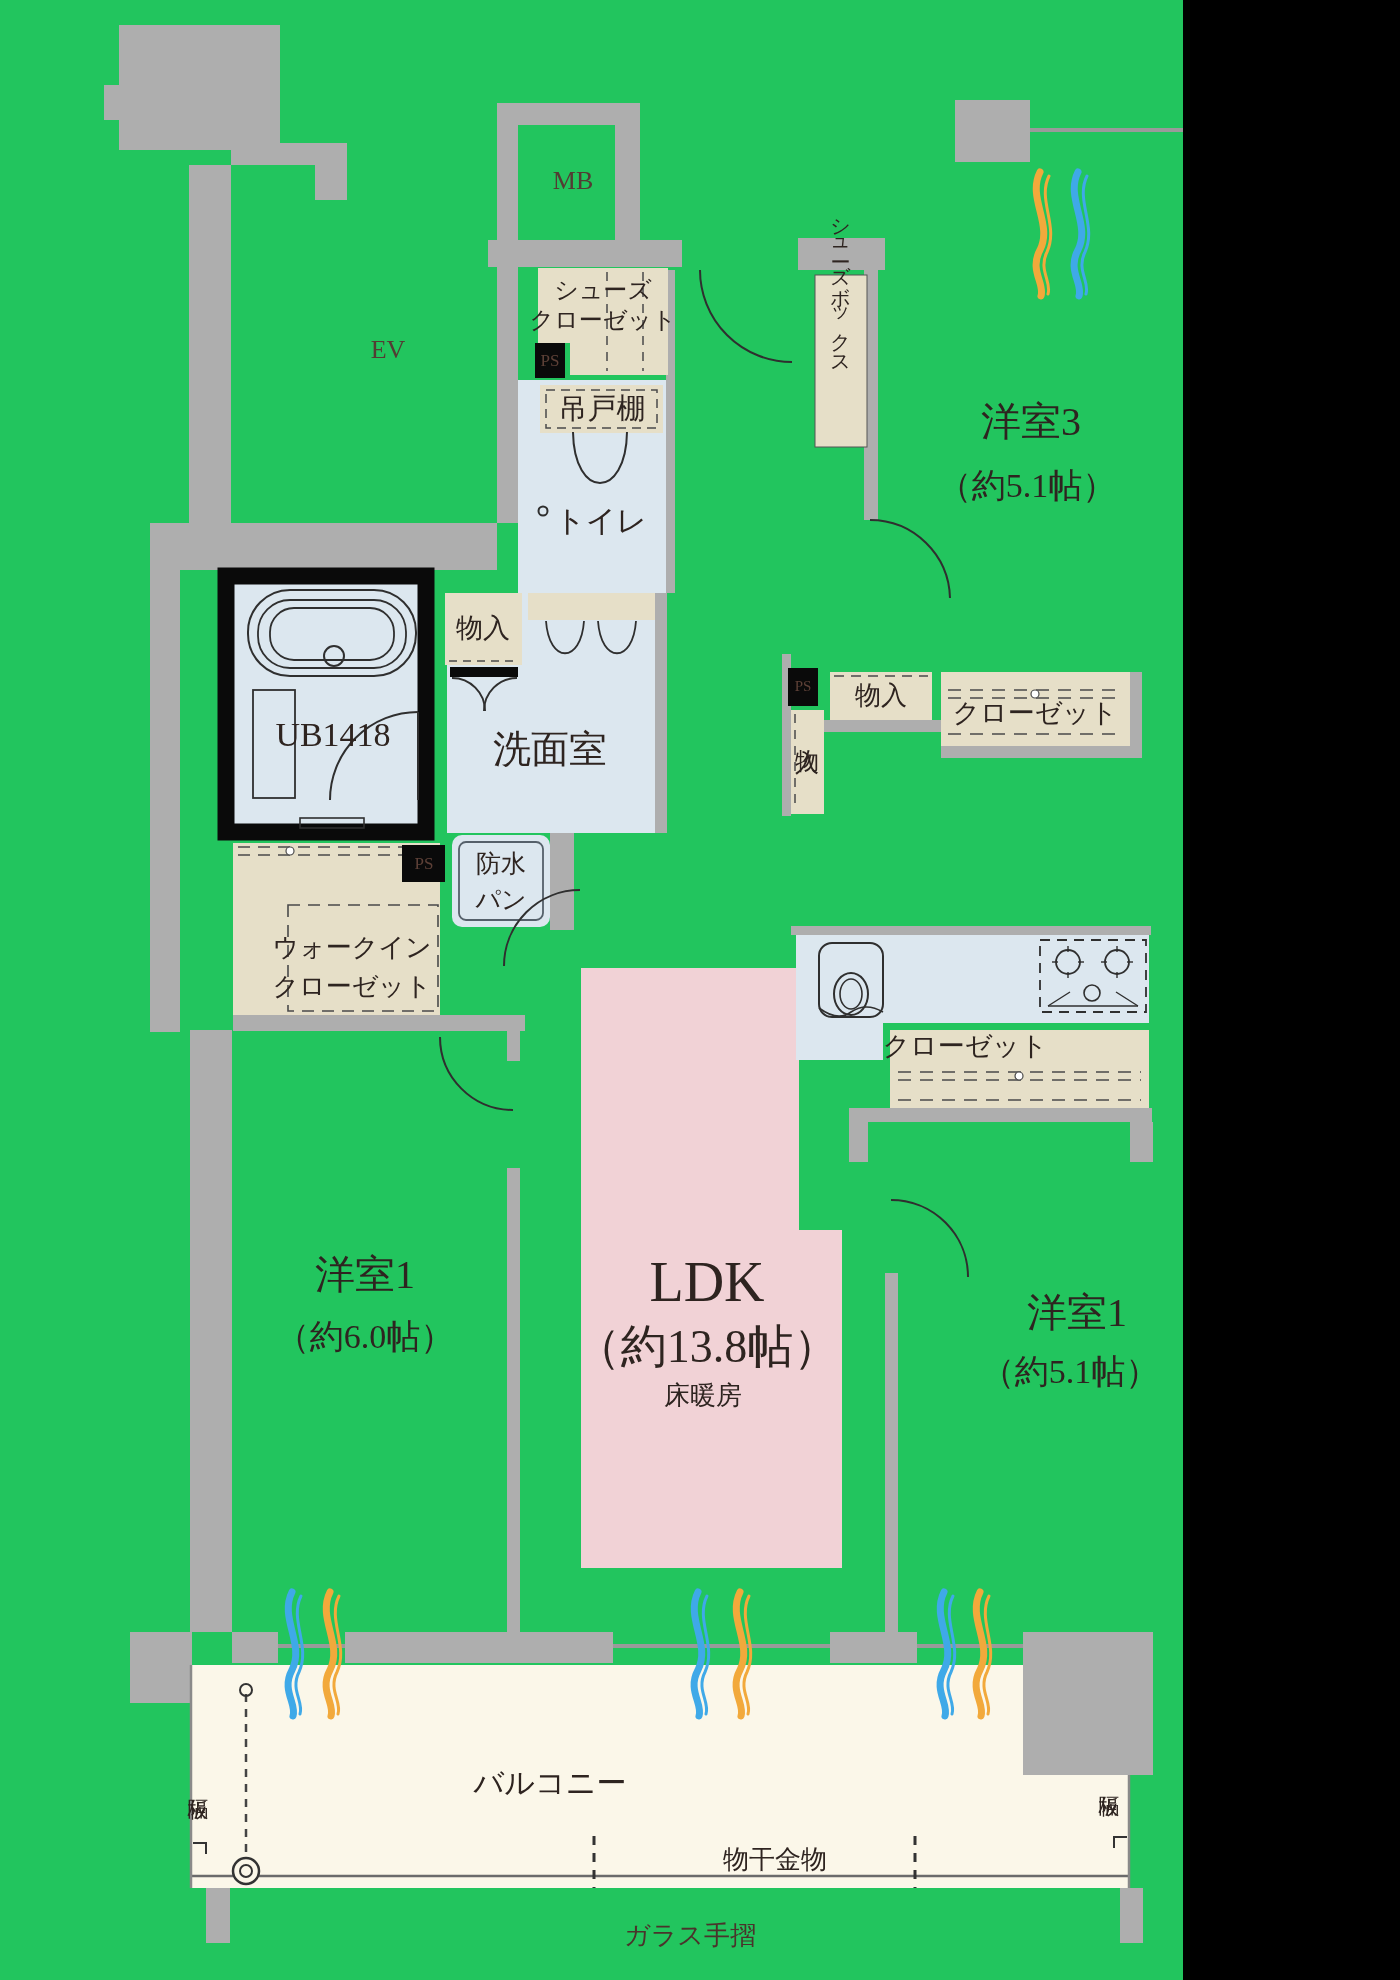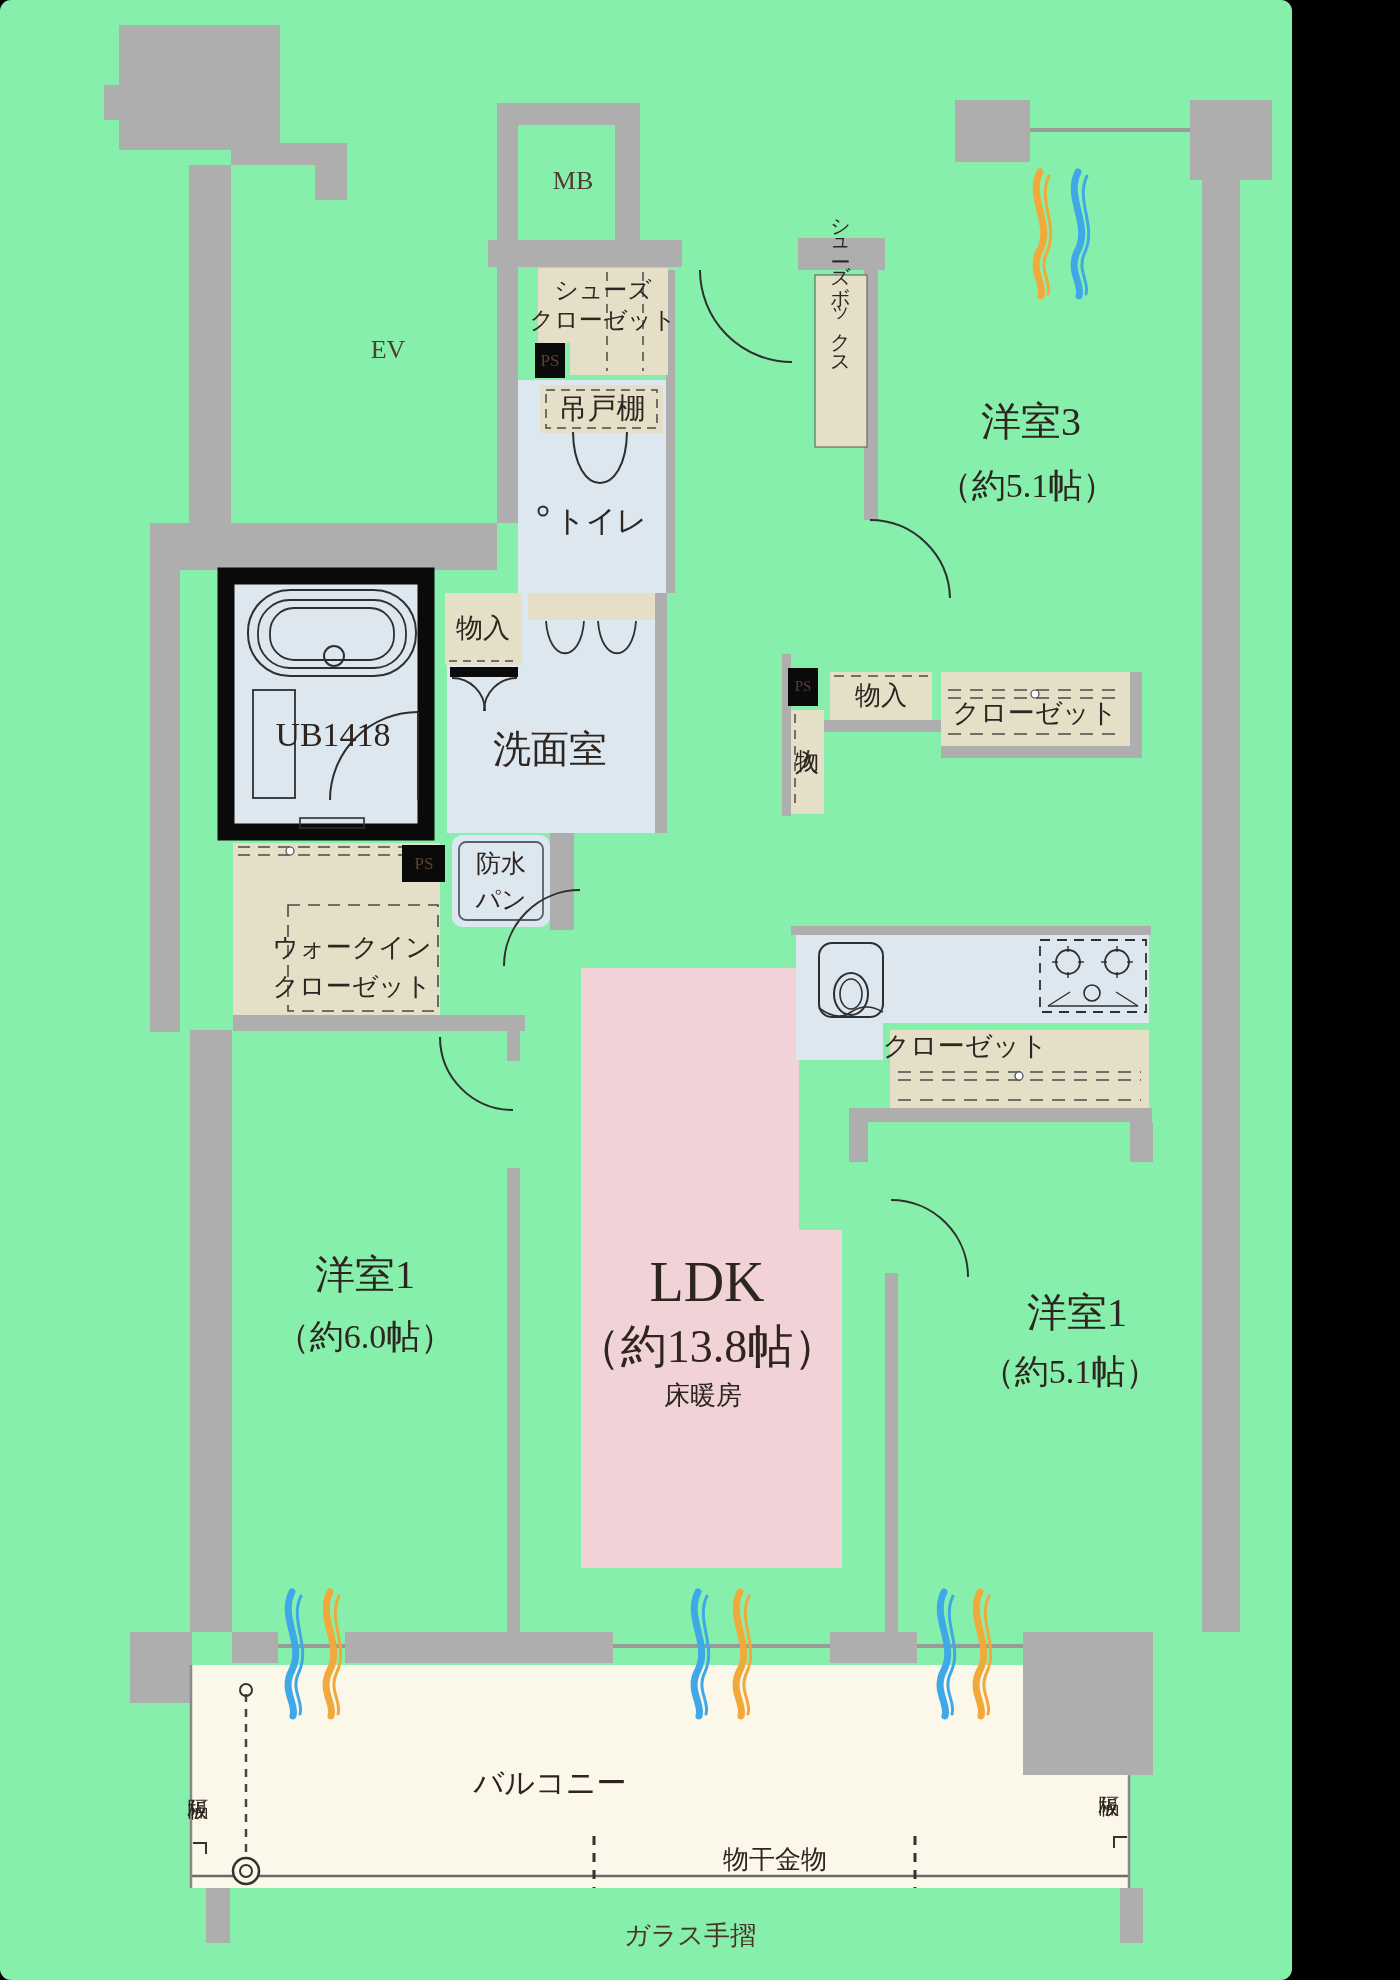--- a/index.html
+++ b/index.html
@@ -1,17 +1,17 @@
 <!DOCTYPE html>
 <html><head>
 <meta charset="utf-8">
 <style>
   html,body{margin:0;padding:0;background:#000;}
-  .stage{position:relative;width:1292px;height:1980px;background:#86efac;overflow:hidden;
-         font-family:"Liberation Serif","DejaVu Serif",serif;border-radius:11px;}
+  .stage{position:relative;width:1183px;height:1980px;background:#22c55e;overflow:hidden;
+         font-family:"Liberation Serif","DejaVu Serif",serif;}
   svg{display:block}
   text{font-family:"Liberation Serif","DejaVu Serif",serif;fill:#2E2420;}
   .t-c{text-anchor:middle;dominant-baseline:middle;}
   .t-v{writing-mode:vertical-rl;text-orientation:upright;text-anchor:middle;dominant-baseline:central;}
   .dim{fill:#533C33;}
   .psz{fill:#5D4037;}
   .rail{fill:#4A332B;}
 </style>
 </head>
 <body>

